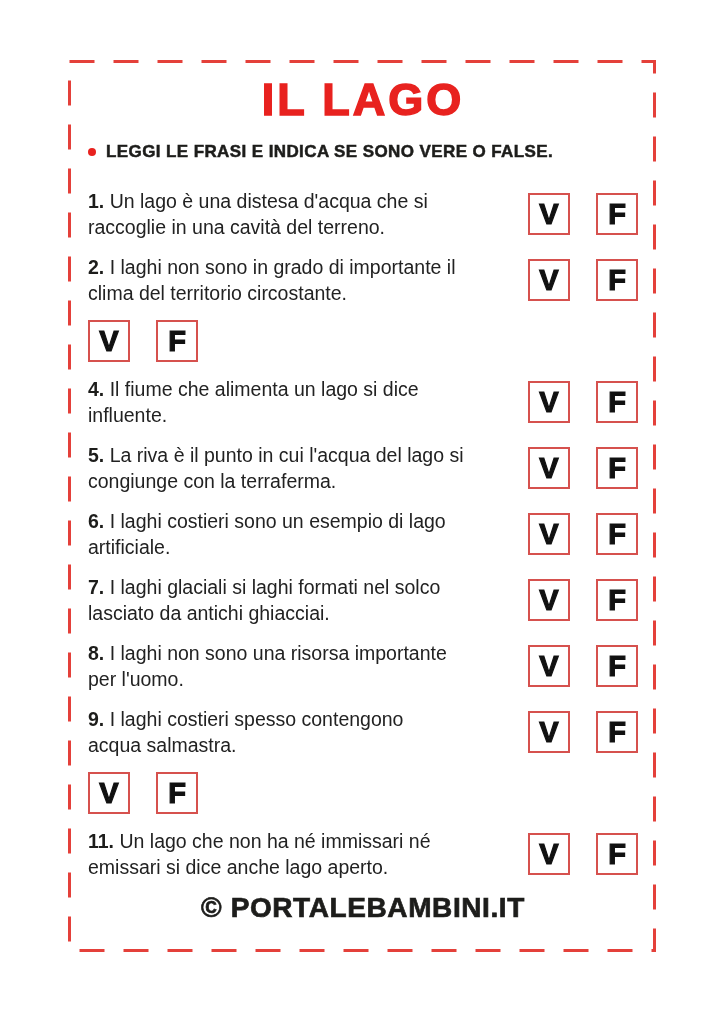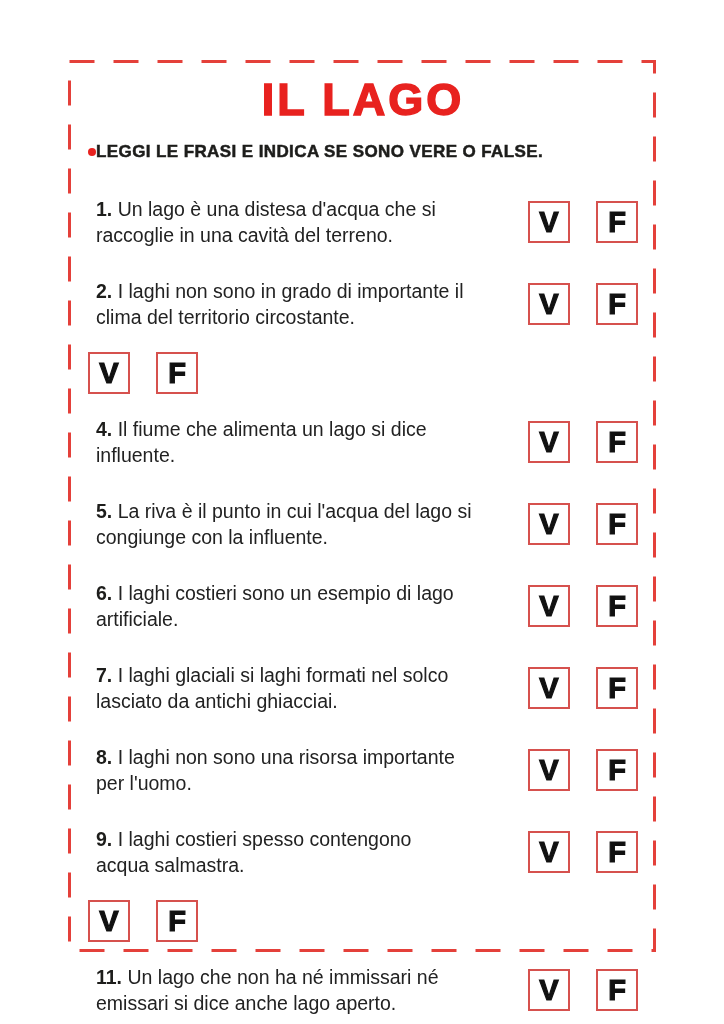--- a/index.html
+++ b/index.html
@@ -31,21 +31,21 @@
     text-align: center;
     font-size: 45px;
     line-height: 52px;
     font-weight: 900;
     letter-spacing: 3px;
     color: #e8221f;
     -webkit-text-stroke: 1.5px #e8221f;
   }
 
   .instruction {
-    display: flex; align-items: center; 
+    display: flex; align-items: center; gap: 10px;
     margin-top: 16px;
     height: 20px;
   }
   .bullet {
     width: 8px; height: 8px; border-radius: 50%;
     background: #e8221f; flex: none;
   }
   .instr-text {
     font-size: 17px;
     font-weight: 700;
@@ -54,21 +54,21 @@
   }
 
   .rows {
     margin-top: 26px;
     display: flex; flex-direction: column; gap: 14px;
   }
   .row {
     display: flex; align-items: center; justify-content: space-between;
   }
   .stmt {
-    margin: 8px;
+    margin: 0;
     width: 420px;
     font-size: 19.5px;
     line-height: 26px;
     color: #222222;
   }
   .stmt .qtext { white-space: pre-line; }
   .qnum { font-weight: 700; color: #1d1d1b; }
 
   .boxes { display: flex; gap: 26px; }
   .vf {
@@ -144,21 +144,21 @@
         <p class="stmt"><b class="qnum">4.</b> <span class="qtext">Il fiume che alimenta un lago si dice
 influente.</span></p>
         <div class="boxes">
           <button class="vf">V</button>
           <button class="vf">F</button>
         </div>
       </div>
 
       <div class="row">
         <p class="stmt"><b class="qnum">5.</b> <span class="qtext">La riva è il punto in cui l'acqua del lago si
-congiunge con la influente.</span></p>
+congiunge con la terraferma.</span></p>
         <div class="boxes">
           <button class="vf">V</button>
           <button class="vf">F</button>
         </div>
       </div>
 
       <div class="row">
         <p class="stmt"><b class="qnum">6.</b> <span class="qtext">I laghi costieri sono un esempio di lago
 artificiale.</span></p>
         <div class="boxes">

